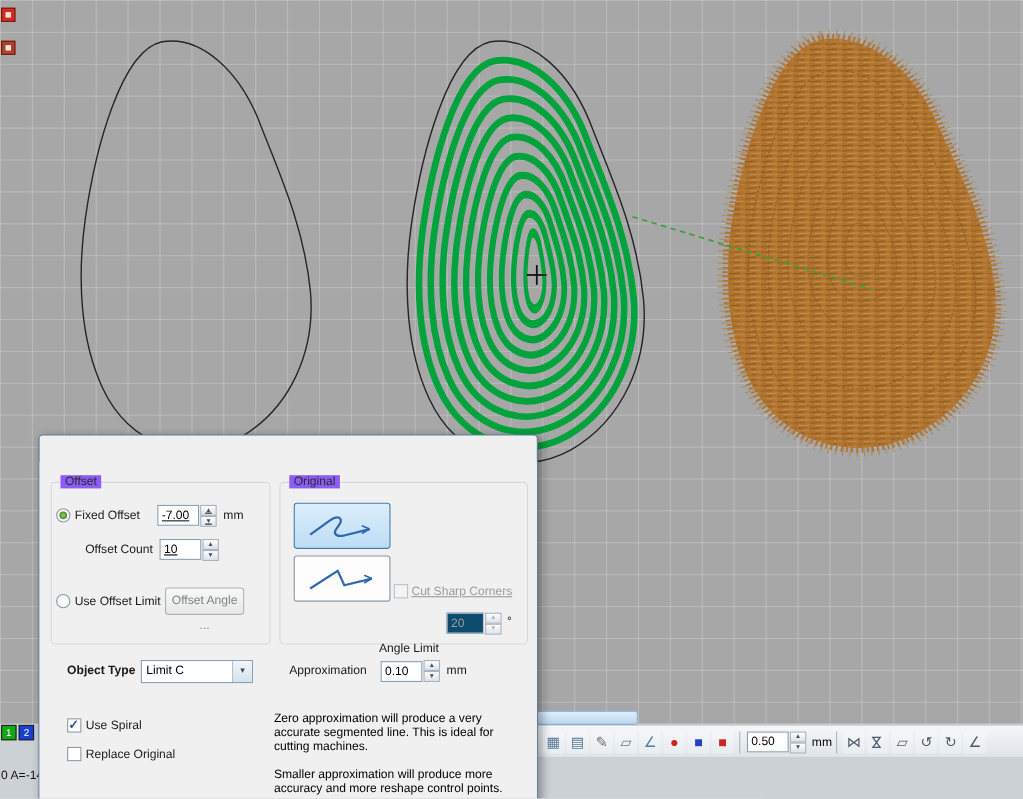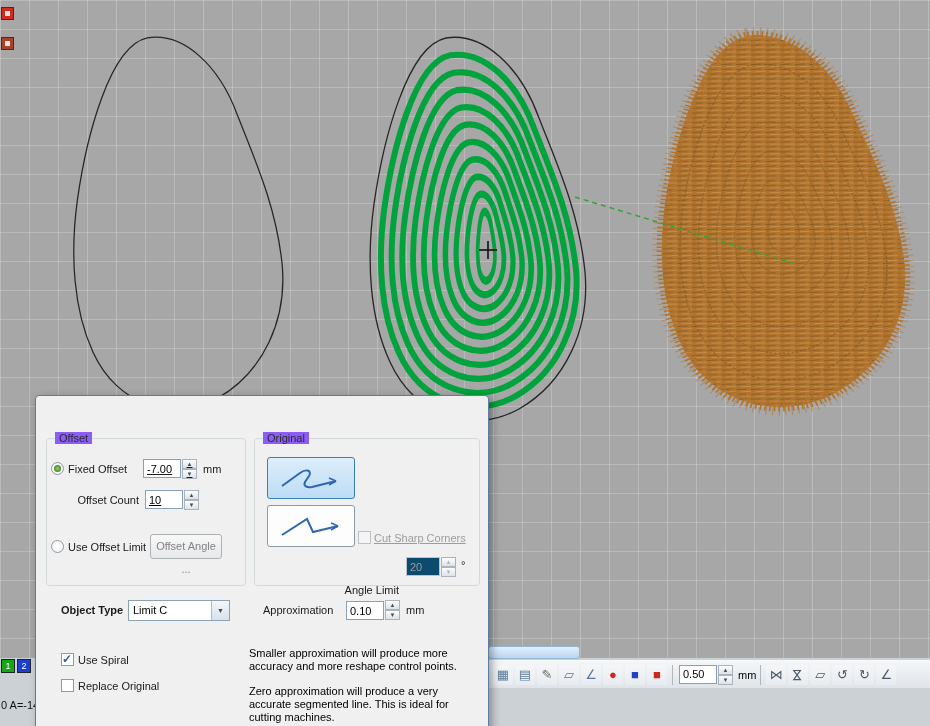--- a/index.html
+++ b/index.html
@@ -251,20 +251,20 @@
       </span>
       <span class="lbl" style="left:370px;top:184px;">mm</span>
 
       <span class="chk checked" style="left:25px;top:233px;"></span>
       <span class="lbl" style="left:42px;top:234px;">Use Spiral</span>
 
       <span class="chk" style="left:25px;top:259px;"></span>
       <span class="lbl" style="left:42px;top:260px;text-align:right;">Replace Original</span>
 
       <div class="desc" style="left:213px;top:227px;">
+        <p>Zero approximation will produce a very accurate segmented line. This is ideal for cutting machines.</p>
         <p>Smaller approximation will produce more accuracy and more reshape control points.</p>
-        <p>Zero approximation will produce a very accurate segmented line. This is ideal for cutting machines.</p>
       </div>
 
     </div>
   </div>
 
 </div>
 
 </body></html>

